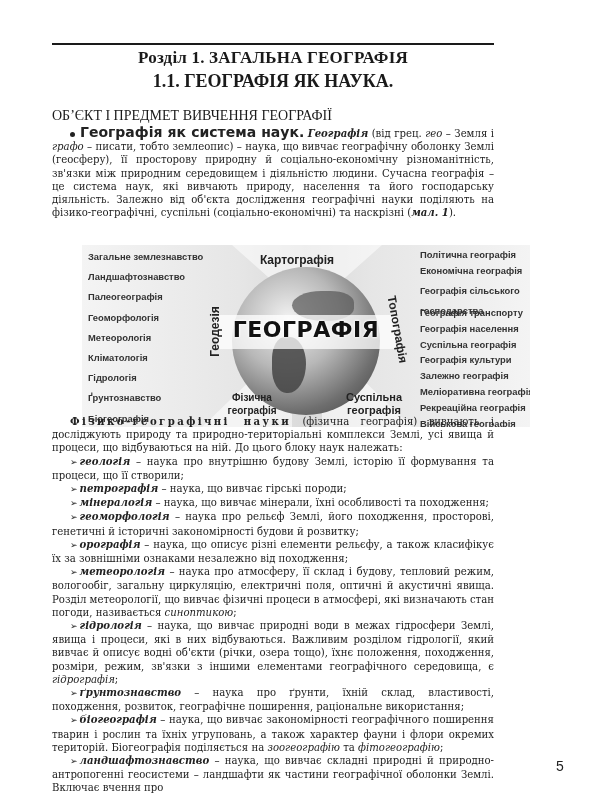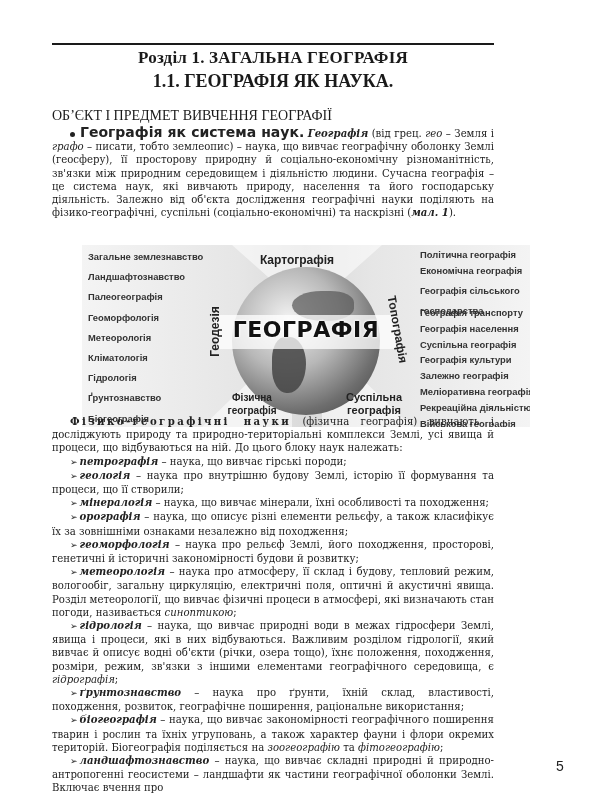--- a/index.html
+++ b/index.html
@@ -89,34 +89,34 @@
     <div class="fig-list right" style="left:338px;top:2px;width:110px;">
       <div class="it">Політична географія</div>
       <div class="it">Економічна географія</div>
       <div class="it two">Географія сільського господарства</div>
       <div class="it">Географія транспорту</div>
       <div class="it">Географія населення</div>
       <div class="it">Суспільна географія</div>
       <div class="it">Географія культури</div>
       <div class="it">Залежно географія</div>
       <div class="it">Меліоративна географія</div>
-      <div class="it">Рекреаційна діяльністю</div>
+      <div class="it">Рекреаційна географія</div>
       <div class="it">Військова географія</div>
     </div>
   </div>
 
 
   <div class="text" style="top:415px;">
     <p class="p"><span class="spaced">Фізико-географічні науки</span><span> (фізична географія) вивчають і досліджують природу та природно-територіальні комплекси Землі, усі явища й процеси, що відбуваються на ній. До цього блоку наук належать:</span></p>
 
+    <p class="p"><span class="arrow">➢</span><span class="bi">геологія</span><span> – наука про внутрішню будову Землі, історію її формування та процеси, що її створили;</span></p>
     <p class="p"><span class="arrow">➢</span><span class="bi">петрографія</span><span> – наука, що вивчає гірські породи;</span></p>
-    <p class="p"><span class="arrow">➢</span><span class="bi">геологія</span><span> – наука про внутрішню будову Землі, історію її формування та процеси, що її створили;</span></p>
     <p class="p"><span class="arrow">➢</span><span class="bi">мінералогія</span><span> – наука, що вивчає мінерали, їхні особливості та походження;</span></p>
+    <p class="p"><span class="arrow">➢</span><span class="bi">геоморфологія</span><span> – наука про рельєф Землі, його походження, просторові, генетичні й історичні закономірності будови й розвитку;</span></p>
     <p class="p"><span class="arrow">➢</span><span class="bi">орографія</span><span> – наука, що описує різні елементи рельєфу, а також класифікує їх за зовнішніми ознаками незалежно від походження;</span></p>
-    <p class="p"><span class="arrow">➢</span><span class="bi">геоморфологія</span><span> – наука про рельєф Землі, його походження, просторові, генетичні й історичні закономірності будови й розвитку;</span></p>
     <p class="p"><span class="arrow">➢</span><span class="bi">метеорологія</span><span> – наука про атмосферу, її склад і будову, тепловий режим, вологообіг, загальну циркуляцію, електричні поля, оптичні й акустичні явища. Розділ метеорології, що вивчає фізичні процеси в атмосфері, які визначають стан погоди, називається </span><span class="i">синоптикою</span><span>;</span></p>
     <p class="p"><span class="arrow">➢</span><span class="bi">гідрологія</span><span> – наука, що вивчає природні води в межах гідросфери Землі, явища і процеси, які в них відбуваються. Важливим розділом гідрології, який вивчає й описує водні об'єкти (річки, озера тощо), їхнє положення, походження, розміри, режим, зв'язки з іншими елементами географічного середовища, є </span><span class="i">гідрографія</span><span>;</span></p>
     <p class="p"><span class="arrow">➢</span><span class="bi">ґрунтознавство</span><span> – наука про ґрунти, їхній склад, властивості, походження, розвиток, географічне поширення, раціональне використання;</span></p>
     <p class="p"><span class="arrow">➢</span><span class="bi">біогеографія</span><span> – наука, що вивчає закономірності географічного поширення тварин і рослин та їхніх угруповань, а також характер фауни і флори окремих територій. Біогеографія поділяється на </span><span class="i">зоогеографію</span><span> та </span><span class="i">фітогеографію</span><span>;</span></p>
     <p class="p"><span class="arrow">➢</span><span class="bi">ландшафтознавство</span><span> – наука, що вивчає складні природні й природно-антропогенні геосистеми – ландшафти як частини географічної оболонки Землі. Включає вчення про</span></p>
   </div>
 
   <div class="page-num">5</div>
 </div>
 

